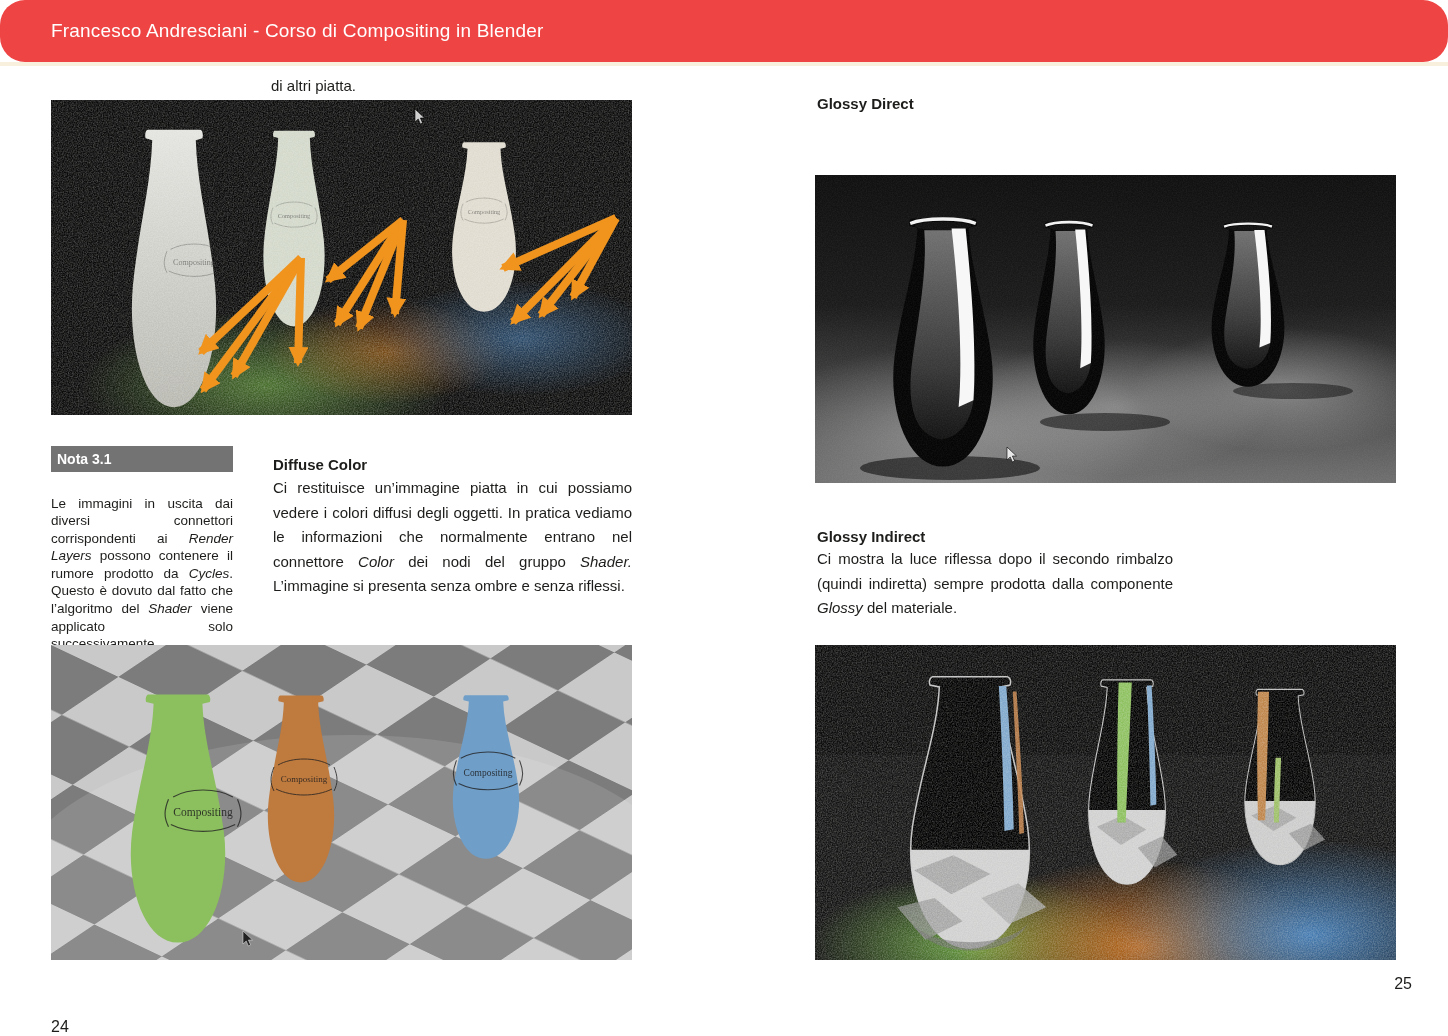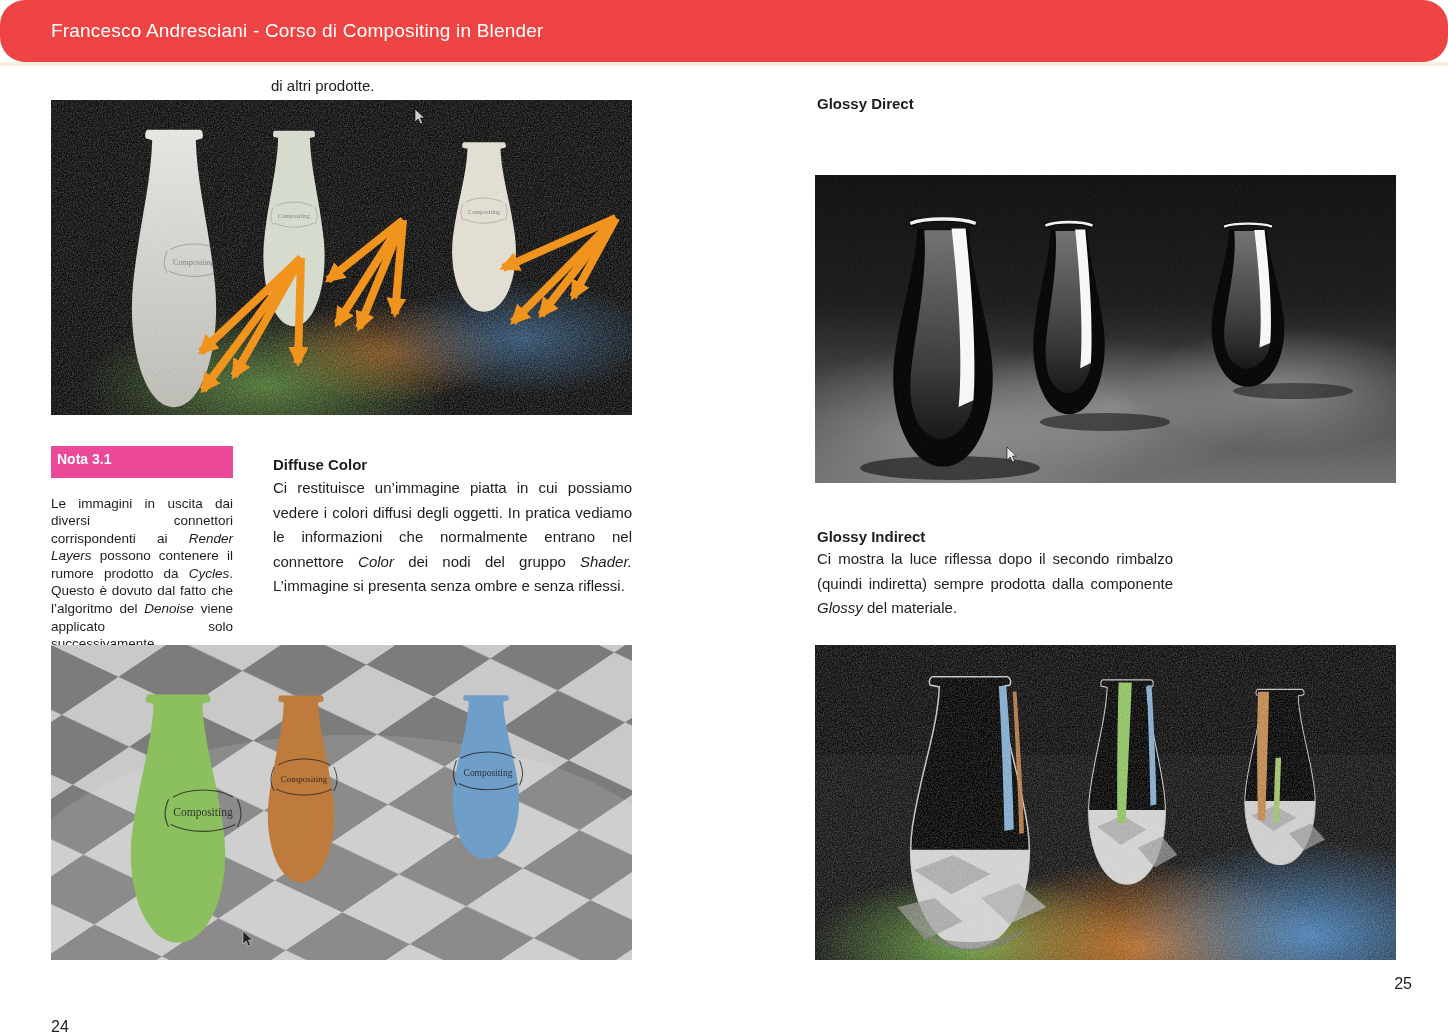--- a/index.html
+++ b/index.html
@@ -10,21 +10,21 @@
   .topbar .ht{position:absolute;top:0;line-height:62px;color:#fff;font-size:19px;letter-spacing:.2px;white-space:nowrap;}
   .topbar .left{left:51px;}
   .topbar .right{right:52px;}
   .topbar b{font-weight:700;}
   .accent-strip{position:absolute;left:0;top:62px;width:1448px;height:4px;background:#F8EFDD;}
   
   .frag{position:absolute;left:271px;top:76px;font-size:15px;line-height:20px;}
   .h3{position:absolute;font-size:15px;font-weight:700;line-height:20px;}
   .body{position:absolute;font-size:15px;line-height:24.5px;text-align:justify;}
   .body .it,.nota-body .it{font-style:italic;}
-  .nota-label{position:absolute;left:51px;top:446px;width:182px;height:32px;background:#ec4899;}
+  .nota-label{position:absolute;left:51px;top:446px;width:182px;height:26px;background:#737373;}
   .nota-label span{display:block;color:#fff;font-weight:700;font-size:14px;line-height:26px;padding-left:6px;}
   .nota-body{position:absolute;left:51px;top:481px;width:182px;font-size:13.5px;line-height:17.6px;text-align:justify;}
   .pagenum{position:absolute;top:975px;font-size:16px;}
   .pn-left{left:51px;margin-top:43px;}
   .pn-right{right:36px;text-align:right;}
   figure{position:absolute;margin:0;padding:0;}
   figure svg{display:block;}
 </style>
 </head>
 <body>
@@ -94,21 +94,21 @@
       </g>
       <path id="cursorP" d="M0,0 L0,13 L3.2,10 L5.4,15 L7.6,14 L5.4,9 L9.5,9 Z"></path>
     </defs>
   </svg>
 
   <header class="topbar">
     <span class="ht left">Francesco Andresciani - Corso di Compositing in Blender</span>
   </header>
   <div class="accent-strip"></div>
 
-  <div class="frag">di altri prodotte.</div>
+  <div class="frag">di altri piatta.</div>
 
   <figure style="left:51px;top:100px;">
     <svg width="581" height="315" viewBox="0 0 581 315">
       <rect width="581" height="315" fill="#0a0a0a"></rect>
       <ellipse cx="215" cy="285" rx="185" ry="75" fill="url(#rgG)" opacity="0.55"></ellipse>
       <ellipse cx="335" cy="252" rx="120" ry="52" fill="url(#rgO)" opacity="0.5"></ellipse>
       <ellipse cx="470" cy="238" rx="140" ry="58" fill="url(#rgB)" opacity="0.5"></ellipse>
       <g>
         <g transform="translate(57,26) scale(0.66,0.95)">
             <use href="#vaseP" fill="url(#vwhite)"></use>
@@ -147,21 +147,21 @@
         <path d="M565,118 L490,215" marker-end="url(#ah)"></path>
         <path d="M565,118 L522,197" marker-end="url(#ah)"></path>
       </g>
       <use href="#cursorP" transform="translate(364,9)" fill="#cfcfcf" stroke="#000" stroke-width="0.6"></use>
     </svg>
   </figure>
 
   <div class="nota-label">
       <span>Nota 3.1</span>
     </div>
-  <p class="nota-body"><span>Le immagini in uscita dai diversi connettori corrispondenti ai </span><span class="it">Render Layers</span><span> possono contenere il rumore prodotto da </span><span class="it">Cycles</span><span>. Questo è dovuto dal fatto che l’algoritmo del </span><span class="it">Denoise</span><span> viene applicato solo successivamente.</span></p>
+  <p class="nota-body"><span>Le immagini in uscita dai diversi connettori corrispondenti ai </span><span class="it">Render Layers</span><span> possono contenere il rumore prodotto da </span><span class="it">Cycles</span><span>. Questo è dovuto dal fatto che l’algoritmo del </span><span class="it">Shader</span><span> viene applicato solo successivamente.</span></p>
 
   <h3 class="h3" style="left:273px;top:440px;">Diffuse Color</h3>
   <p class="body" style="left:273px;top:461px;width:359px;"><span>Ci restituisce un’immagine piatta in cui possiamo vedere i colori diffusi degli oggetti. In pratica vediamo le informazioni che normalmente entrano nel connettore </span><span class="it">Color</span><span> dei nodi del gruppo </span><span class="it">Shader.</span><span> L’immagine si presenta senza ombre e senza riflessi.</span></p>
 
   <figure style="left:51px;top:645px;">
     <svg width="581" height="315" viewBox="0 0 581 315">
       <rect width="581" height="315" fill="#bdbdbd"></rect>
       <rect width="581" height="315" fill="url(#chk)"></rect>
       <ellipse cx="300" cy="250" rx="340" ry="160" fill="#ffffff" opacity="0.12"></ellipse>
       <g transform="translate(53,46) scale(0.74,0.85)">

